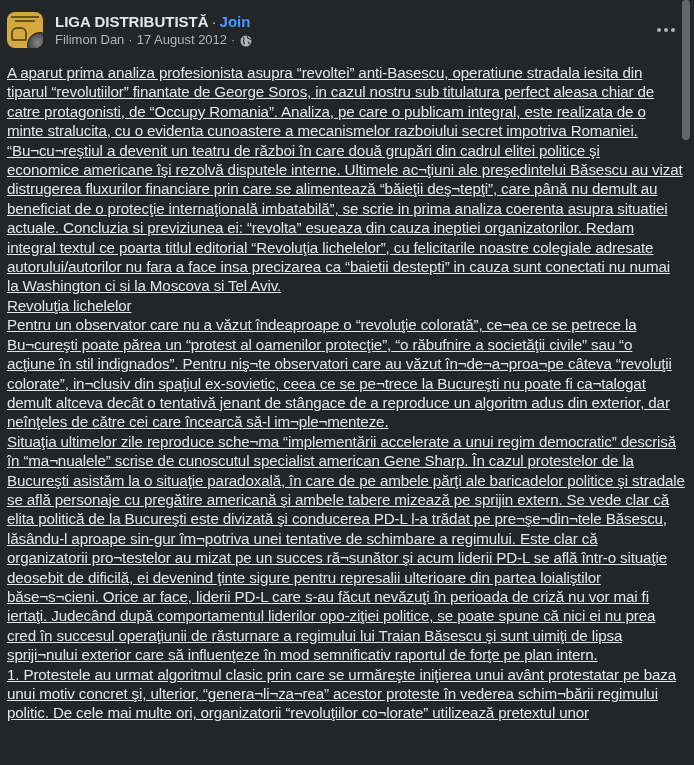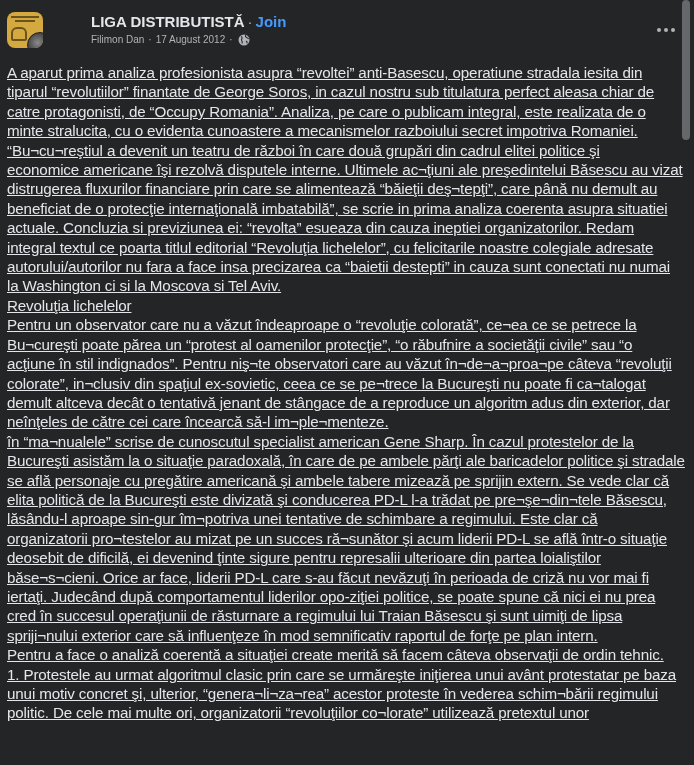--- a/index.html
+++ b/index.html
@@ -21,21 +21,20 @@
     width: 694px;
     height: 765px;
     background: #242526;
   }
   .header {
     position: absolute;
     left: 7px; top: 10px;
     height: 40px;
     display: flex;
     align-items: center;
-    gap: 36px;
   }
   .avatar {
     width: 36px;
     height: 36px;
     border-radius: 8px;
     background: #d4a93f;
     position: relative;
     overflow: hidden;
   }
   .avatar .band {
@@ -77,27 +76,28 @@
     font-weight: normal;
     color: #b0b3b8;
     margin: 0 3px;
   }
   .title-line .join {
     color: #4599ff;
     font-weight: bold;
     cursor: pointer;
   }
   .sub-line {
-    font-size: 10px;
+    font-size: 13px;
     color: #b0b3b8;
     line-height: 17px;
     margin-top: 0;
     white-space: nowrap;
     display: flex;
     align-items: center;
+    justify-content: flex-end;
   }
   .sub-line .sep { margin: 0 4px; }
   .globe {
     display: inline-block;
     width: 12px; height: 12px;
     margin-left: 1px;
   }
   .more {
     position: absolute;
     left: 652px; top: 22px;
@@ -189,31 +189,31 @@
     <span class="line">integral textul ce poarta titlul editorial “Revoluţia lichelelor”, cu felicitarile noastre colegiale adresate</span>
     <span class="line">autorului/autorilor nu fara a face insa precizarea ca “baietii destepti” in cauza sunt conectati nu numai</span>
     <span class="line">la Washington ci si la Moscova si Tel Aviv.</span>
     <span class="line">Revoluţia lichelelor</span>
     <span class="line">Pentru un observator care nu a văzut îndeaproape o “revoluţie colorată”, ce¬ea ce se petrece la</span>
     <span class="line">Bu¬cureşti poate părea un “protest al oamenilor protecţie”, “o răbufnire a societăţii civile” sau “o</span>
     <span class="line">acţiune în stil indignados”. Pentru niş¬te observatori care au văzut în¬de¬a¬proa¬pe câteva “revoluţii</span>
     <span class="line">colorate”, in¬clusiv din spaţiul ex-sovietic, ceea ce se pe¬trece la Bucureşti nu poate fi ca¬talogat</span>
     <span class="line">demult altceva decât o tentativă jenant de stângace de a reproduce un algoritm adus din exterior, dar</span>
     <span class="line">neînţeles de către cei care încearcă să-l im¬ple¬menteze.</span>
+    <span class="line">Situaţia ultimelor zile reproduce sche¬ma “implementării accelerate a unui regim democratic” descrisă</span>
     <span class="line">în “ma¬nualele” scrise de cunoscutul specialist american Gene Sharp. În cazul protestelor de la</span>
     <span class="line">Bucureşti asistăm la o situaţie paradoxală, în care de pe ambele părţi ale baricadelor politice şi stradale</span>
     <span class="line">se află personaje cu pregătire americană şi ambele tabere mizează pe sprijin extern. Se vede clar că</span>
     <span class="line">elita politică de la Bucureşti este divizată şi conducerea PD-L l-a trădat pe pre¬şe¬din¬tele Băsescu,</span>
     <span class="line">lăsându-l aproape sin-gur îm¬potriva unei tentative de schimbare a regimului. Este clar că</span>
     <span class="line">organizatorii pro¬testelor au mizat pe un succes ră¬sunător şi acum liderii PD-L se află într-o situaţie</span>
     <span class="line">deosebit de dificilă, ei devenind ţinte sigure pentru represalii ulterioare din partea loialiştilor</span>
     <span class="line">băse¬s¬cieni. Orice ar face, liderii PD-L care s-au făcut nevăzuţi în perioada de criză nu vor mai fi</span>
     <span class="line">iertaţi. Judecând după comportamentul liderilor opo-ziţiei politice, se poate spune că nici ei nu prea</span>
     <span class="line">cred în succesul operaţiunii de răsturnare a regimului lui Traian Băsescu şi sunt uimiţi de lipsa</span>
     <span class="line">spriji¬nului exterior care să influenţeze în mod semnificativ raportul de forţe pe plan intern.</span>
-    <span class="line">Pentru a face o analiză coerentă a situaţiei create merită să facem câteva observaţii de ordin tehnic.</span>
     <span class="line">1. Protestele au urmat algoritmul clasic prin care se urmăreşte iniţierea unui avânt protestatar pe baza</span>
     <span class="line">unui motiv concret şi, ulterior, “genera¬li¬za¬rea” acestor proteste în vederea schim¬bării regimului</span>
     <span class="line">politic. De cele mai multe ori, organizatorii “revoluţiilor co¬lorate” utilizează pretextul unor</span>
   </div>
 
   <div class="fade"></div>
 </div>
 
 </body></html>

